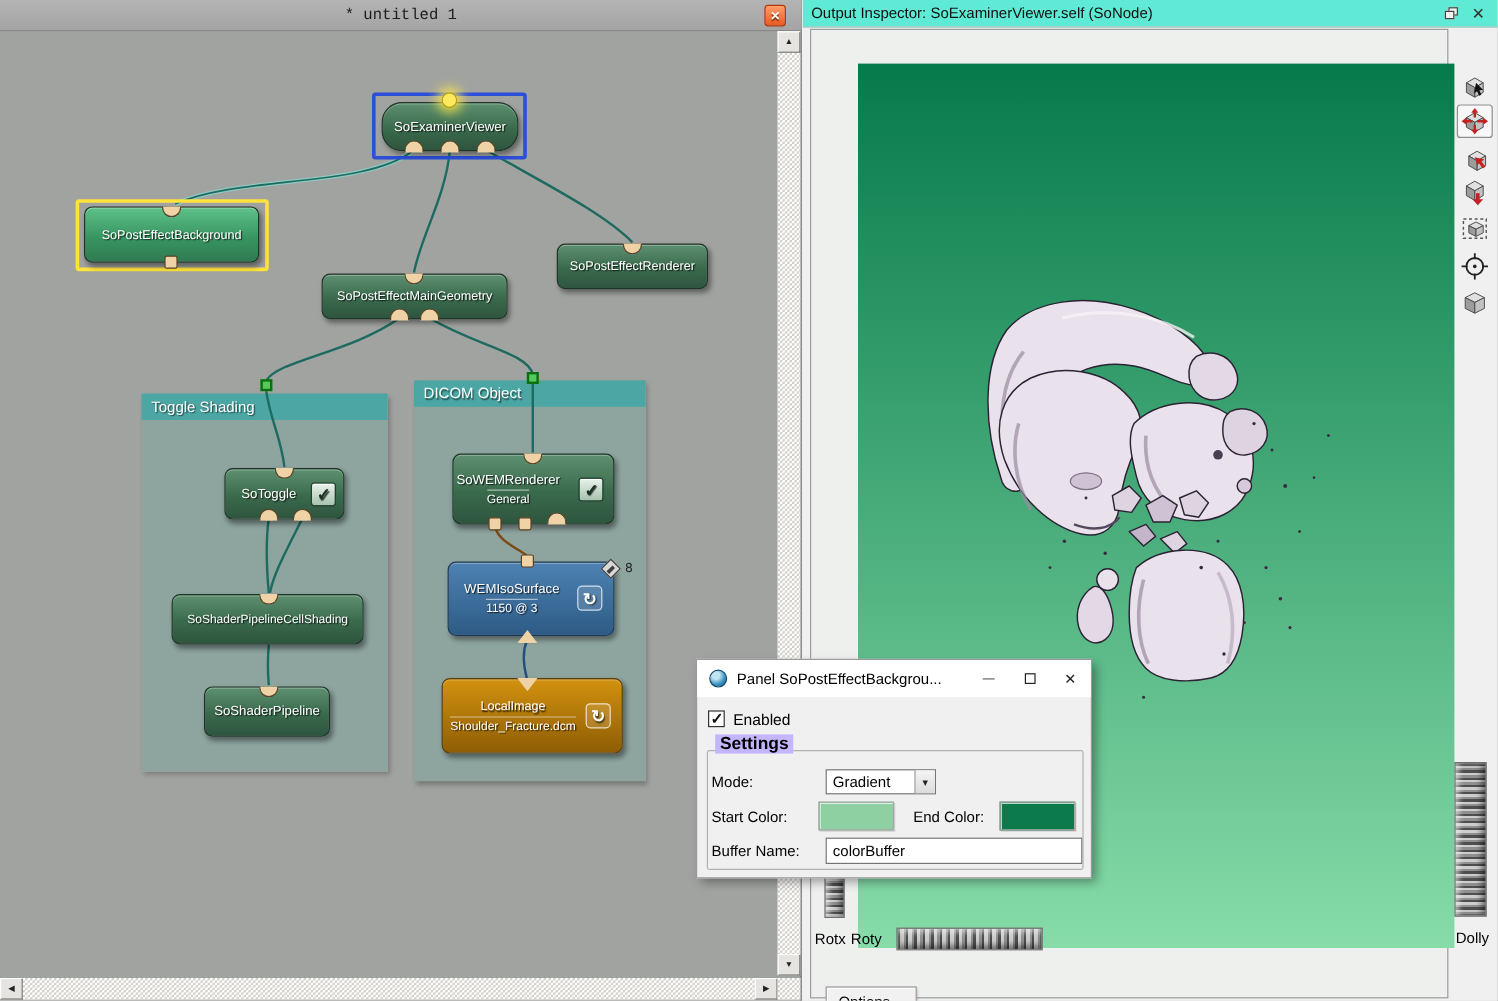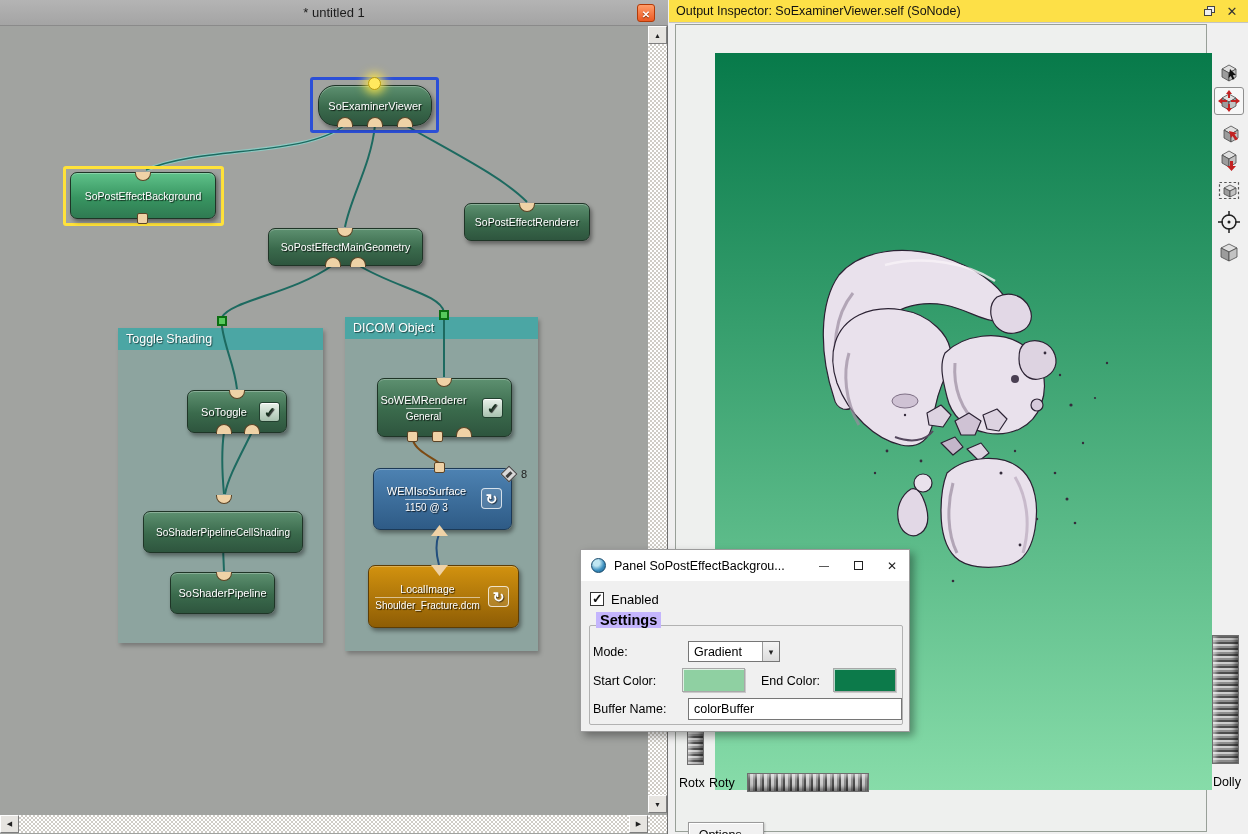--- a/index.html
+++ b/index.html
@@ -4,21 +4,21 @@
 <style>
   * { margin:0; padding:0; box-sizing:border-box; }
   html,body { width:1248px; height:834px; overflow:hidden; }
   body { font-family:"Liberation Sans", sans-serif; background:#f0f0f0; position:relative; }
 
   
   .editor { position:absolute; left:0; top:0; width:668px; height:834px; background:#a1a3a0; border-right:1px solid #6e6e6e; }
   .ed-titlebar { position:absolute; left:0; top:0; width:668px; height:26px;
     background:linear-gradient(180deg,#b4b4b4,#a4a4a4); border-bottom:1px solid #8a8a8a;
     display:flex; align-items:center; justify-content:center; }
-  .ed-title { font-size:13px; color:#1c1c1c; }
+  .ed-title { font-size:13px; color:#1c1c1c;font-family:Liberation Mono, monospace; }
   .ed-close { position:absolute; right:13px; top:4px; width:18px; height:18px; border-radius:3px;
     background:linear-gradient(180deg,#ff9d6a,#ec5a24); border:1px solid #b23a08;
     display:flex; align-items:center; justify-content:center; cursor:pointer; }
   .x-glyph::after { content:"✕"; color:#fff; font-size:10px; font-weight:bold; text-shadow:0 1px 1px #7a2a00; }
 
   
   .group { position:absolute; background:rgba(139,164,159,.9); box-shadow:2px 3px 4px rgba(0,0,0,.25); }
   .group-header { height:22px; background:#4ba6a4; color:#fff; display:flex; align-items:center;
     padding-left:8px; font-size:12.5px; text-shadow:1px 1px 1px rgba(0,0,0,.55); }
   .gsq { position:absolute; width:10px; height:10px; background:#57c95c; border:2px solid #0c6e12; }
@@ -64,21 +64,21 @@
     background-image:linear-gradient(45deg,#cfccc6 25%,transparent 25%,transparent 75%,#cfccc6 75%),
                      linear-gradient(45deg,#cfccc6 25%,transparent 25%,transparent 75%,#cfccc6 75%);
     background-size:4px 4px; background-position:0 0,2px 2px; }
   .sb-btn { position:absolute; width:19px; height:18px; background:#e6e4e0;
     border:1px solid; border-color:#fdfdfd #7e7e7e #7e7e7e #fdfdfd;
     display:flex; align-items:center; justify-content:center; font-size:7px; color:#222; }
   .ar-up::after{content:"▲";} .ar-down::after{content:"▼";} .ar-left::after{content:"◀";} .ar-right::after{content:"▶";}
 
   
   .inspector { position:absolute; left:669px; top:0; width:579px; height:834px; background:#f0f0f0; }
-  .insp-titlebar { position:absolute; left:0; top:0; width:579px; height:23px; background:#fde047;
+  .insp-titlebar { position:absolute; left:0; top:0; width:579px; height:23px; background:#5eead4;
     border-bottom:1px solid #c4c4c4; display:flex; align-items:center; }
   .insp-title { font-size:12.5px; color:#111; margin-left:7px; }
   .float-icon { position:absolute; right:33px; top:6px; width:11px; height:10px; }
   .float-icon .fa { position:absolute; right:0; top:0; width:8px; height:7px; border:1px solid #444; background:#f0f0f0; }
   .float-icon .fb { position:absolute; left:0; bottom:0; width:8px; height:7px; border:1px solid #444; background:#f0f0f0; }
   .insp-close { position:absolute; right:8px; top:3px; width:16px; height:16px; color:#333; font-size:13px;
     display:flex; align-items:center; justify-content:center; }
   .insp-close::after{content:"✕";}
 
   .vframe { position:absolute; left:6px; top:24px; width:532px; height:808px; background:#eef0ee; border:1px solid #98a098; }
@@ -185,21 +185,21 @@
   <div class="node n-green" style="left:464px;top:203px;width:126px;height:38px;font-size:10.5px;">
     <span>SoPostEffectRenderer</span>
   </div>
   <div class="node n-green" style="left:187px;top:390px;width:100px;height:43px;padding-right:26px;">
     <span>SoToggle</span>
     <div class="node-check" style="right:6px;top:11px;"></div>
   </div>
   <div class="node n-green" style="left:268px;top:228px;width:155px;height:38px;font-size:10.5px;">
     <span>SoPostEffectMainGeometry</span>
   </div>
-  <div class="node n-green" style="left:143px;top:495px;width:160px;height:42px;font-size:10px;margin-top:16px;">
+  <div class="node n-green" style="left:143px;top:495px;width:160px;height:42px;font-size:10px;">
     <span>SoShaderPipelineCellShading</span>
   </div>
   <div class="node n-green" style="left:170px;top:572px;width:105px;height:42px;">
     <span>SoShaderPipeline</span>
   </div>
   <div class="node n-green" style="left:377px;top:378px;width:135px;height:59px;padding-right:42px;">
     <span>SoWEMRenderer</span>
     <span class="sub">General</span>
     <div class="node-check" style="right:8px;top:19px;"></div>
   </div>

